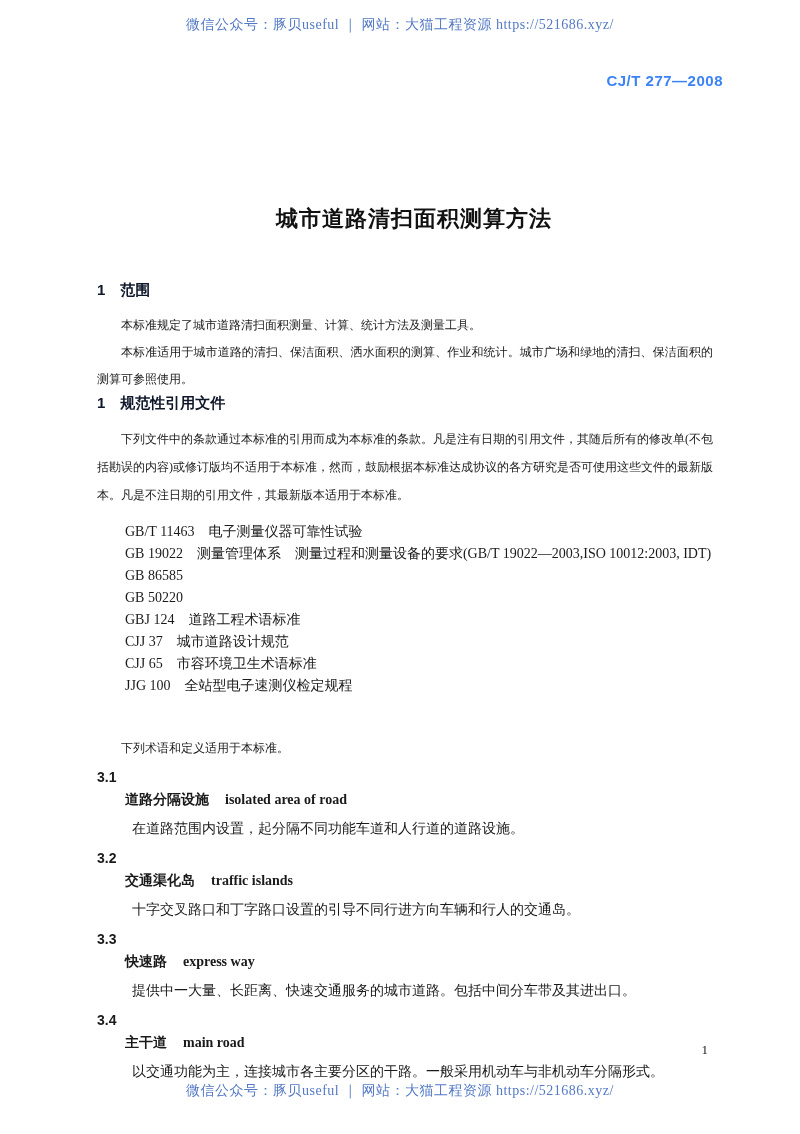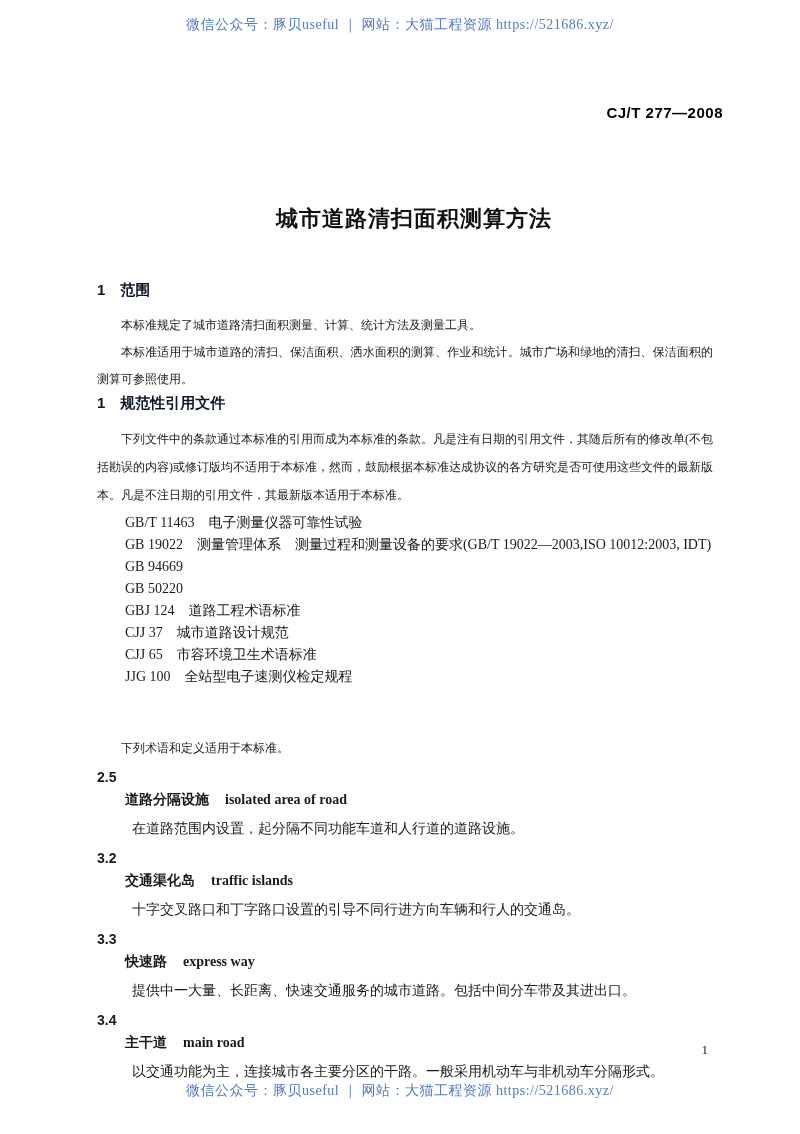--- a/index.html
+++ b/index.html
@@ -24,26 +24,26 @@
     font-size: 14px;
     color: var(--wm, #5379c4);
     font-family: "Liberation Serif", serif;
     letter-spacing: 0.5px;
   }
   .watermark.header { top: 16px; }
   .watermark.footer { top: 1082px; }
 
   .doc-number {
     position: absolute;
-    top: 104px;
+    top: 72px;
     right: 77px;
     font-size: 15px;
     font-weight: bold;
     font-family: "Liberation Sans", sans-serif;
-    color: #000000;
+    color: #3b82f6;
     letter-spacing: 0.5px;
   }
   .doc-title {
     position: absolute;
     top: 190px;
     left: 0;
     width: 100%;
     margin: 14px;
     text-align: center;
     font-size: 22px;
@@ -72,21 +72,21 @@
   }
   .body-para {
     margin: 0;
     font-size: 12px;
     line-height: 27px;
     text-indent: 2em;
     text-align: justify;
   }
   #section-2 .body-para { line-height: 28px; }
 
-  .ref-list { margin-top: 3px; }
+  .ref-list { margin-top: 12px; }
   .ref-item {
     margin: 0;
     font-size: 14px;
     line-height: 22px;
     text-indent: 2em;
   }
 
   .term-list { margin-top: 4px; }
   .term-block { margin: 0 0 2px 0; }
   .term-id {
@@ -134,35 +134,35 @@
     <p class="body-para">本标准规定了城市道路清扫面积测量、计算、统计方法及测量工具。</p>
     <p class="body-para">本标准适用于城市道路的清扫、保洁面积、洒水面积的测算、作业和统计。城市广场和绿地的清扫、保洁面积的测算可参照使用。</p>
   </div>
 
   <div class="section" id="section-2">
     <h2 class="sec-heading">1　规范性引用文件</h2>
     <p class="body-para">下列文件中的条款通过本标准的引用而成为本标准的条款。凡是注有日期的引用文件，其随后所有的修改单(不包括勘误的内容)或修订版均不适用于本标准，然而，鼓励根据本标准达成协议的各方研究是否可使用这些文件的最新版本。凡是不注日期的引用文件，其最新版本适用于本标准。</p>
     <div class="ref-list">
       <p class="ref-item">GB/T 11463　电子测量仪器可靠性试验</p>
       <p class="ref-item">GB 19022　测量管理体系　测量过程和测量设备的要求(GB/T 19022—2003,ISO 10012:2003, IDT)</p>
-      <p class="ref-item">GB 94669</p>
+      <p class="ref-item">GB 86585</p>
       <p class="ref-item">GB 50220</p>
       <p class="ref-item">GBJ 124　道路工程术语标准</p>
       <p class="ref-item">CJJ 37　城市道路设计规范</p>
       <p class="ref-item">CJJ 65　市容环境卫生术语标准</p>
       <p class="ref-item">JJG 100　全站型电子速测仪检定规程</p>
     </div>
   </div>
 
   <div class="section" id="section-3">
     <p class="body-para">下列术语和定义适用于本标准。</p>
     <div class="term-list">
 
       <div class="term-block">
-        <div class="term-id">2.5</div>
+        <div class="term-id">3.1</div>
         <div class="term-name">
           <span>道路分隔设施</span><span class="en">isolated area of road</span>
         </div>
         <p class="term-def">在道路范围内设置，起分隔不同功能车道和人行道的道路设施。</p>
       </div>
 
       <div class="term-block">
         <div class="term-id">3.2</div>
         <div class="term-name">
           <span>交通渠化岛</span><span class="en">traffic islands</span>

